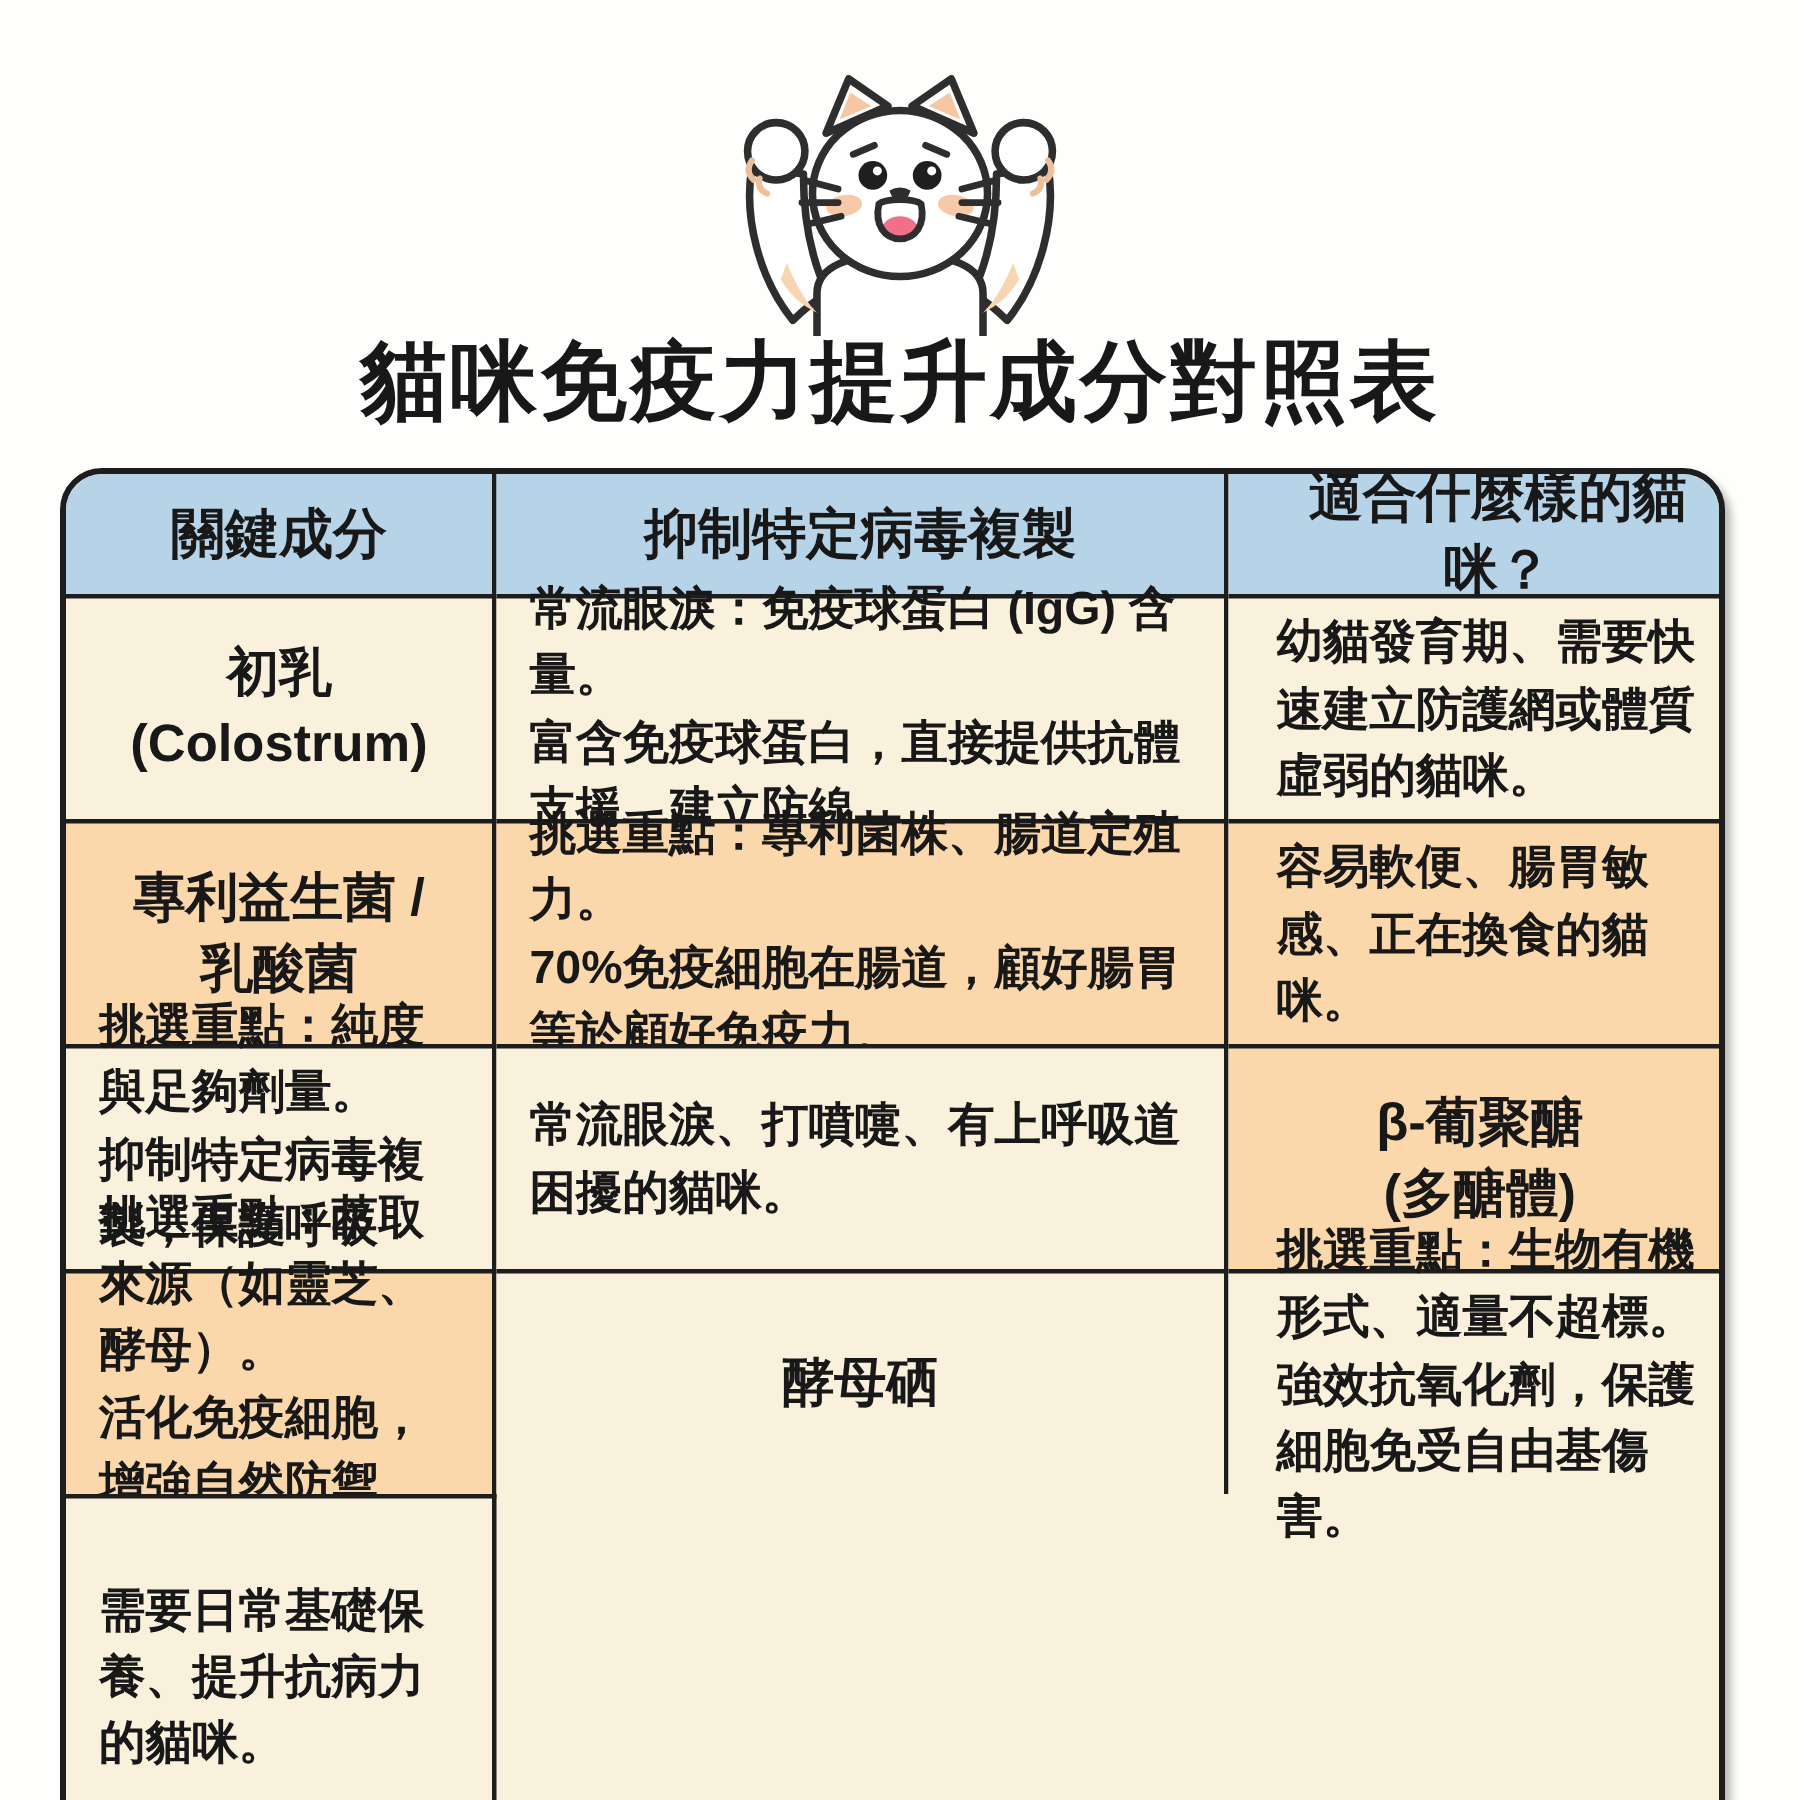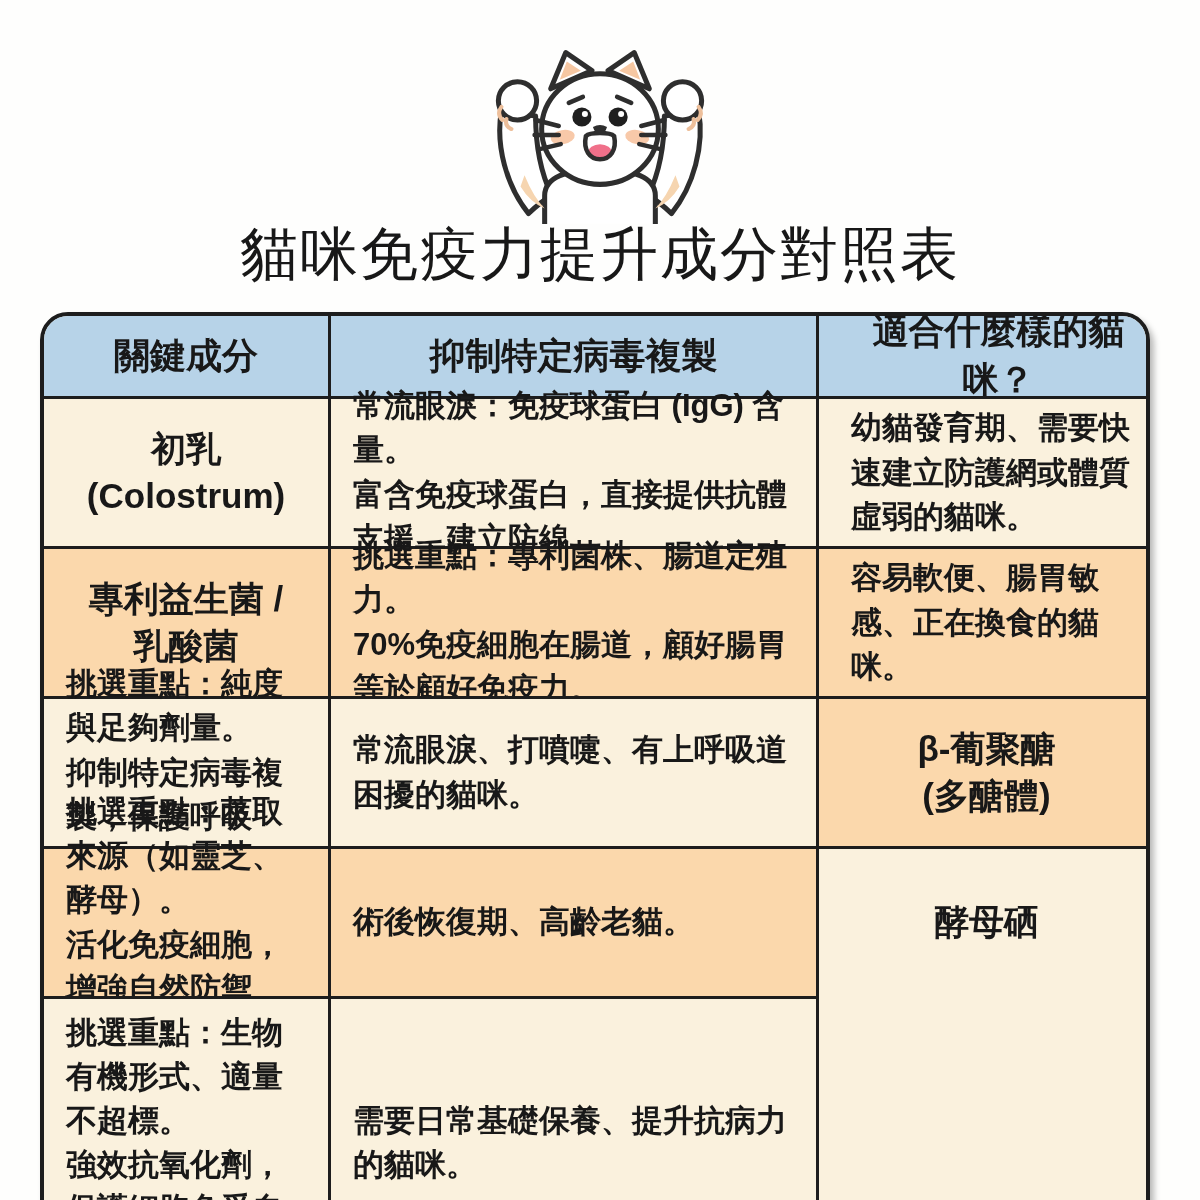--- a/index.html
+++ b/index.html
@@ -5,21 +5,21 @@
   html,body{margin:0;padding:0;}
   body{
     width:1200px;height:1200px;position:relative;overflow:hidden;
     background:var(--page_bg,#fefefd);
     font-family:"Liberation Sans",sans-serif;
     color:var(--text,#181818);
   }
   .cat-wrap{position:absolute;left:438px;top:22px;width:324px;height:202px;}
   .page-title{
     position:absolute;left:0;top:216px;width:1200px;text-align:center;
-    font-size:58px;font-weight:400;letter-spacing:2px;color:var(--text,#181818);
+    font-size:58px;font-weight:700;letter-spacing:2px;color:var(--text,#181818);
   }
   .cmp-table{
     position:absolute;left:40px;top:312px;width:1110px;height:929px;
     box-sizing:border-box;
     border:4px solid var(--border,#1d1d1d);
     border-radius:28px;overflow:hidden;
     display:grid;
     grid-template-columns:287px 488px 1fr;
     grid-template-rows:80px 150px 150px 150px 150px 1fr;
     background:var(--row_cream,#faf1dd);
@@ -143,23 +143,20 @@
     </div>
 
   <div class="cell peach name">
       <span class="pre">β-葡聚醣
 (多醣體)</span>
     </div>
   <div class="cell peach txt">
       <span class="pre">挑選重點：萃取來源（如靈芝、酵母）。
 活化免疫細胞，增強自然防禦力。</span>
     </div>
-  <div class="cell peach txt">
-      <span class="pre">術後恢復期、高齡老貓。</span>
-    </div>
 
   <div class="cell cream name">
       <span class="pre">酵母硒</span>
     </div>
   <div class="cell cream txt">
       <span class="pre">挑選重點：生物有機形式、適量不超標。
 強效抗氧化劑，保護細胞免受自由基傷害。</span>
     </div>
   <div class="cell cream txt">
       <span class="pre">需要日常基礎保養、提升抗病力的貓咪。</span>

